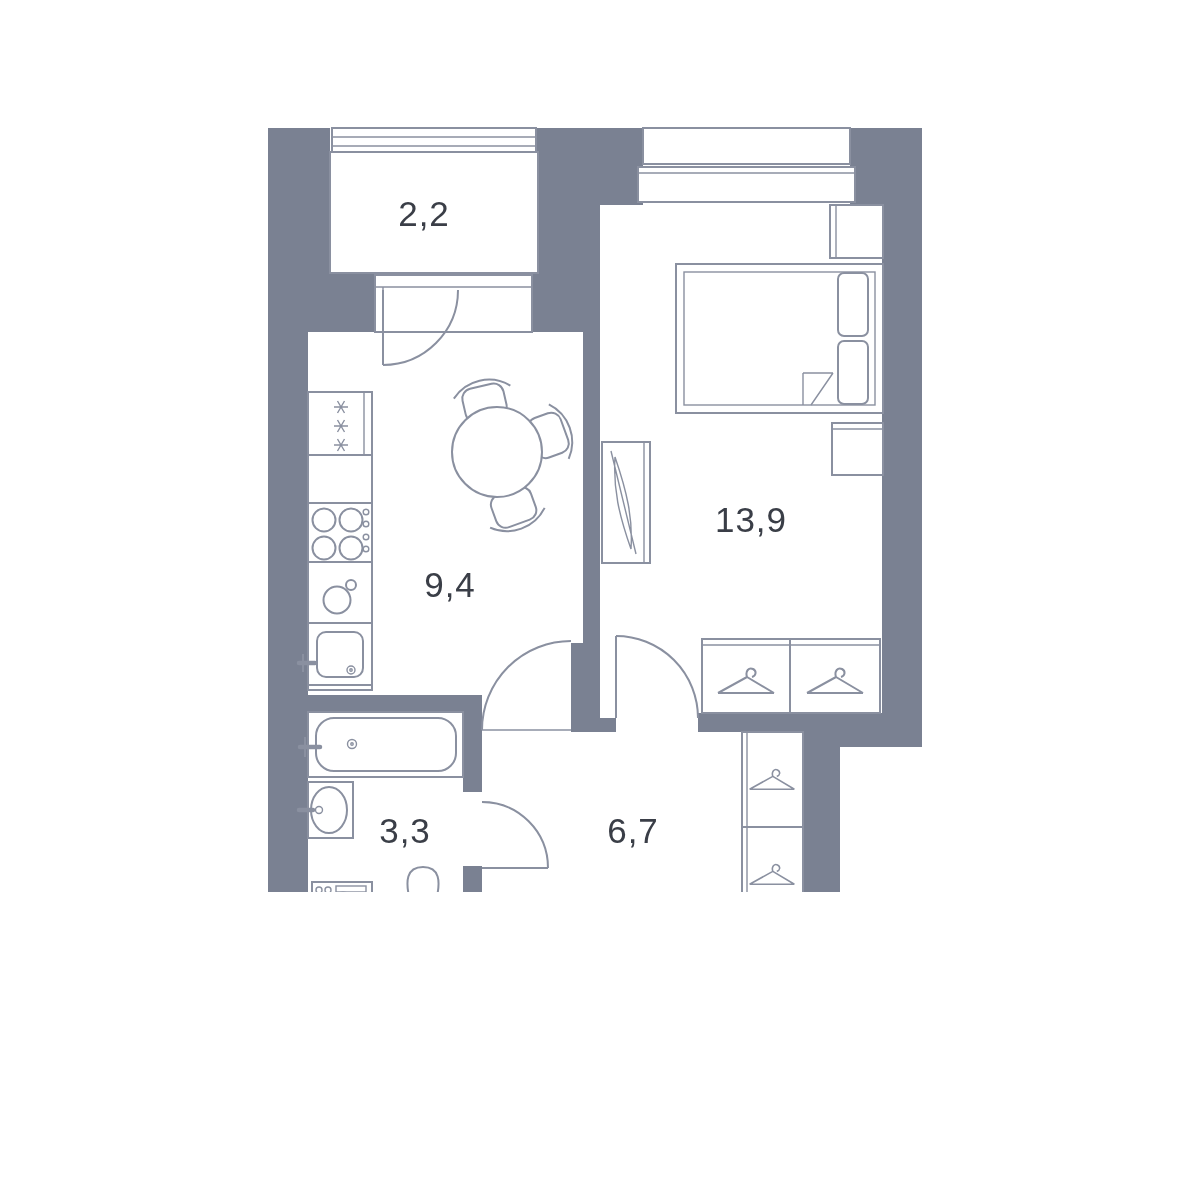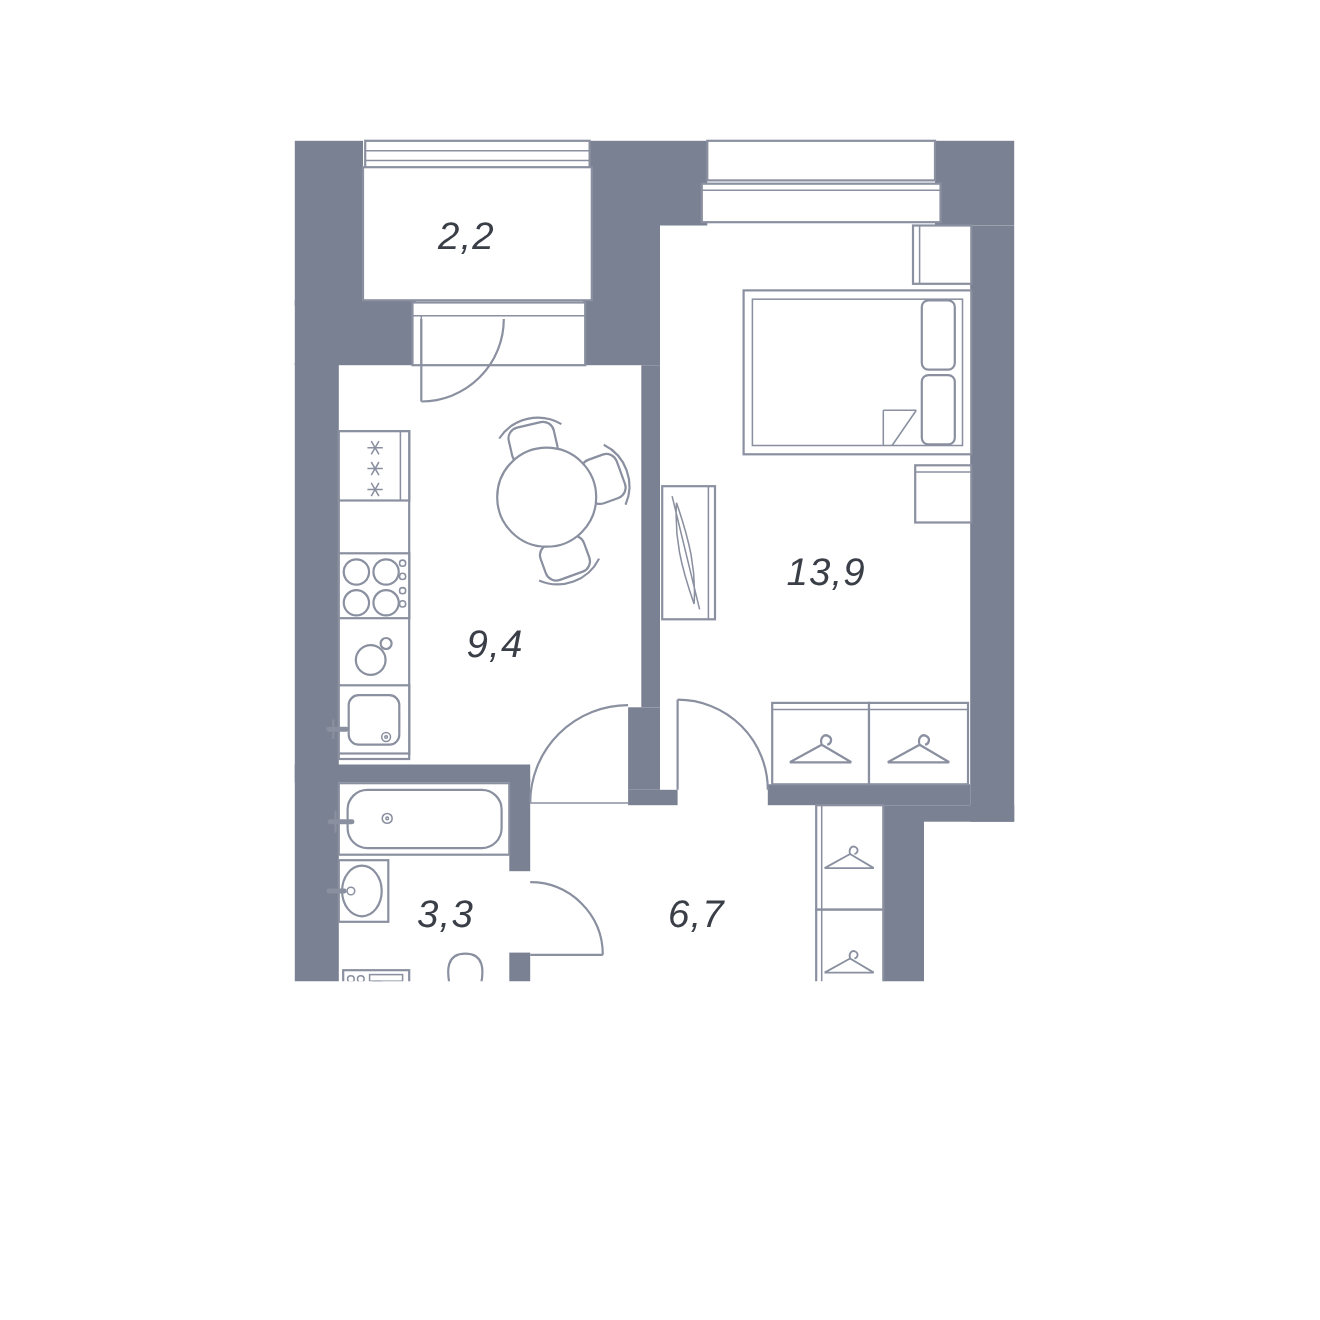--- a/index.html
+++ b/index.html
@@ -1,16 +1,16 @@
 <!DOCTYPE html>
 <html style="--wall: #7A8192; --line: #8A90A0; --text: #3A3E47; --bg: #FFFFFF;"><head>
 <meta charset="utf-8">
 <style>
   html,body{margin:0;padding:0;background:#fff;}
-  .stage{width:1200px;height:892px;background:var(--bg,#fff);position:relative;font-family:"Liberation Sans",sans-serif;font-style:italic;}
+  .stage{width:1200px;height:892px;background:var(--bg,#fff);position:relative;font-family:"Liberation Sans",sans-serif;}
   svg{display:block;}
   .wall{fill:var(--wall,#7A8192);stroke:none;}
   .wh{fill:#fff;stroke:var(--line,#8A90A0);stroke-width:2;}
   .ln{fill:none;stroke:var(--line,#8A90A0);stroke-width:2;}
   .thin{stroke-width:1.4;}
   .thick{stroke-width:4.5;stroke-linecap:round;}
   .lbl{font-family:"Liberation Sans",sans-serif;font-size:35px;font-weight:400;fill:var(--text,#3A3E47);text-anchor:middle;letter-spacing:1px;}
 </style>
 </head>
 <body>

